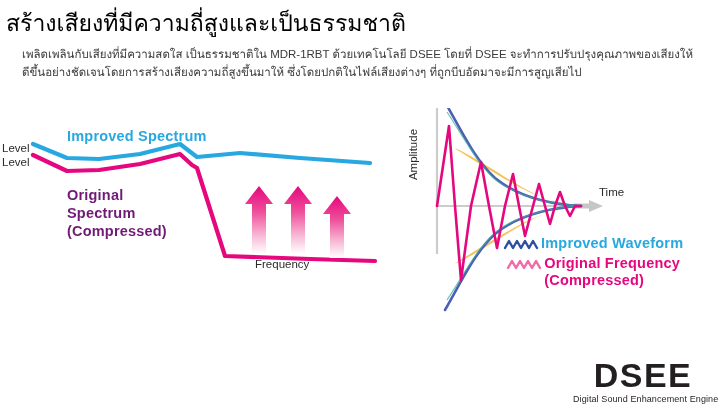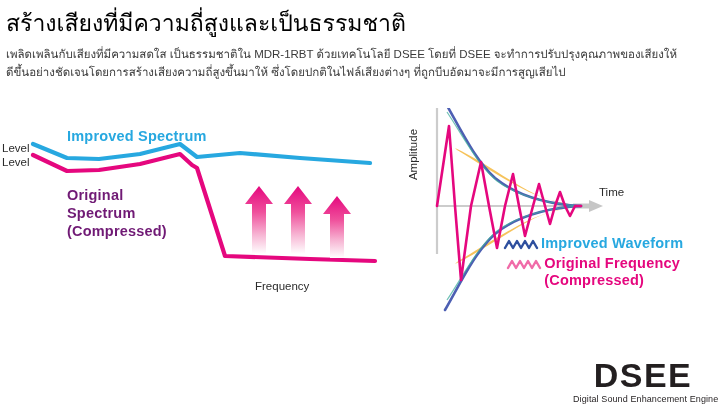--- a/index.html
+++ b/index.html
@@ -34,20 +34,21 @@
     left: 6px;
     top: 46px;
     width: 714px;
     font-size: 11.5px;
     line-height: 17.5px;
     color: #3a3a3a;
   }
   #page-body .bodyline {
     display: block;
     white-space: nowrap;
+    margin-left: 16px;
   }
 
   
   .figure {
     position: absolute;
   }
   #spectrum-figure {
     left: 0px;
     top: 108px;
     width: 385px;
@@ -76,21 +77,21 @@
 
   #label-output-level {
     left: 2px;
     top: 33px;
     font-size: 11.5px;
     color: #2b2b2b;
     line-height: 14px;
   }
   #label-frequency {
     left: 255px;
-    top: 172px;
+    top: 150px;
     font-size: 11.5px;
     color: #2b2b2b;
   }
   #label-improved-spectrum {
     left: 67px;
     top: 22px;
     font-size: 14.5px;
     font-weight: bold;
     color: #27a8e0;
     letter-spacing: 0.2px;

